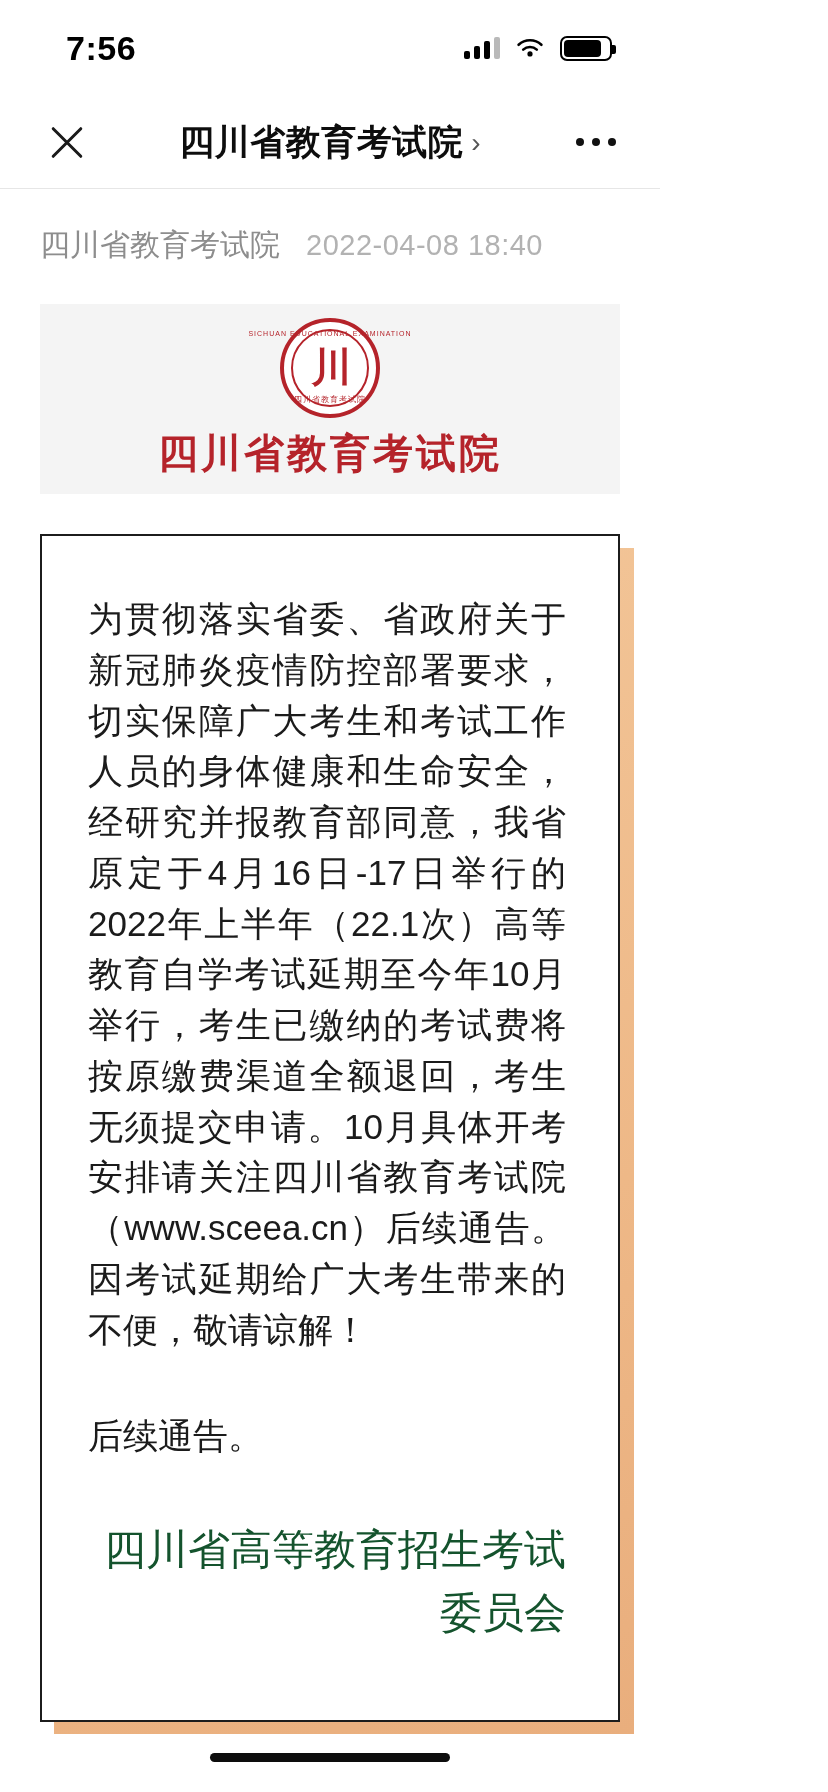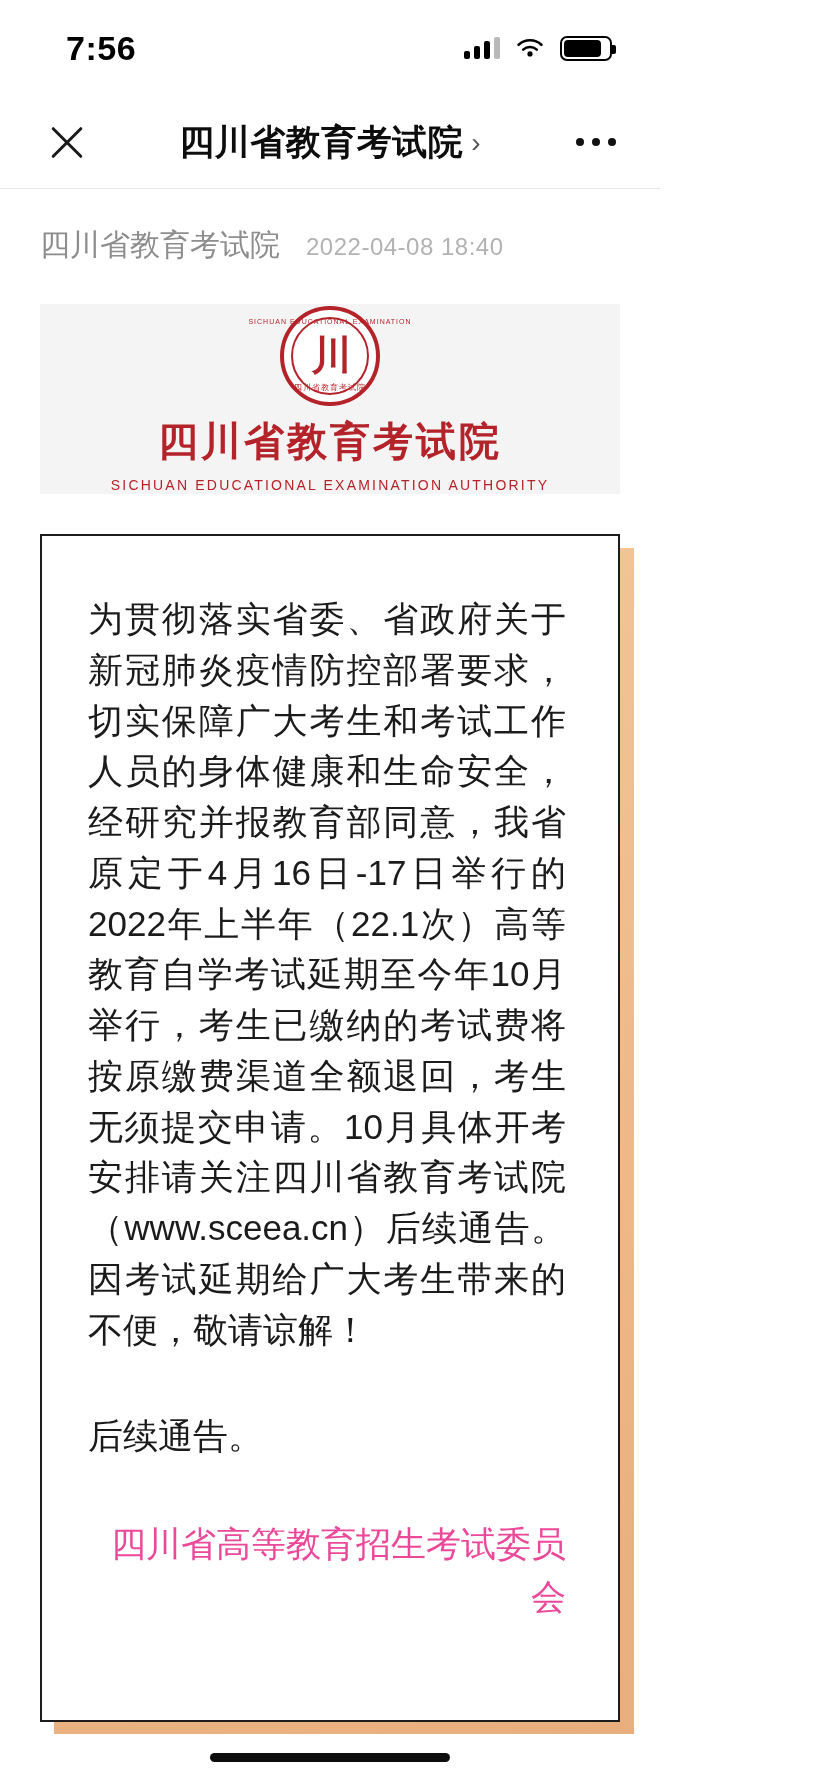--- a/index.html
+++ b/index.html
@@ -152,21 +152,21 @@
     display: flex;
     align-items: baseline;
     gap: 26px;
     padding: 36px 40px 30px 40px;
   }
   .meta-account {
     font-size: 30px;
     color: #8d8d8d;
   }
   .meta-date {
-    font-size: 24px;
+    font-size: 29px;
     color: #b2b2b2;
     letter-spacing: 0.5px;
   }
 
   
   .banner {
     margin: 8px 40px 0 40px;
     height: 190px;
     background: #f4f4f4;
     display: flex;
@@ -262,23 +262,23 @@
   }
   .doc .gap { height: 56px; }
   .doc .notice {
     margin-top: 0;
   }
   .sign {
     margin-top: 56px;
     text-align: right;
   }
   .sign div {
-    font-size: 35px;
+    font-size: 42px;
     line-height: 1.5;
-    color: #ec4899;
+    color: #14532d;
   }
 
   
   .home-area {
     flex: 0 0 70px;
     display: flex;
     align-items: center;
     justify-content: center;
   }
   .home-bar {
@@ -334,21 +334,20 @@
     <span class="meta-date">2022-04-08 18:40</span>
   </div>
 
   <div class="banner">
     <div class="seal">
       <span class="seal-top-text">SICHUAN EDUCATIONAL EXAMINATION</span>
       <span class="seal-mark">川</span>
       <span class="seal-bottom-text">四川省教育考试院</span>
     </div>
     <div class="banner-cn">四川省教育考试院</div>
-    <div class="banner-en">SICHUAN EDUCATIONAL EXAMINATION AUTHORITY</div>
   </div>
 
   <div class="doc-wrap">
     <div class="doc-shadow"></div>
     <div class="doc">
       <p class="body-para">为贯彻落实省委、省政府关于新冠肺炎疫情防控部署要求，切实保障广大考生和考试工作人员的身体健康和生命安全，经研究并报教育部同意，我省原定于4月16日-17日举行的2022年上半年（22.1次）高等教育自学考试延期至今年10月举行，考生已缴纳的考试费将按原缴费渠道全额退回，考生无须提交申请。10月具体开考安排请关注四川省教育考试院（www.sceea.cn）后续通告。因考试延期给广大考生带来的不便，敬请谅解！</p>
       <div class="gap"></div>
       <p class="notice">后续通告。</p>
       <div class="sign">
         <div>四川省高等教育招生考试委员会</div>

